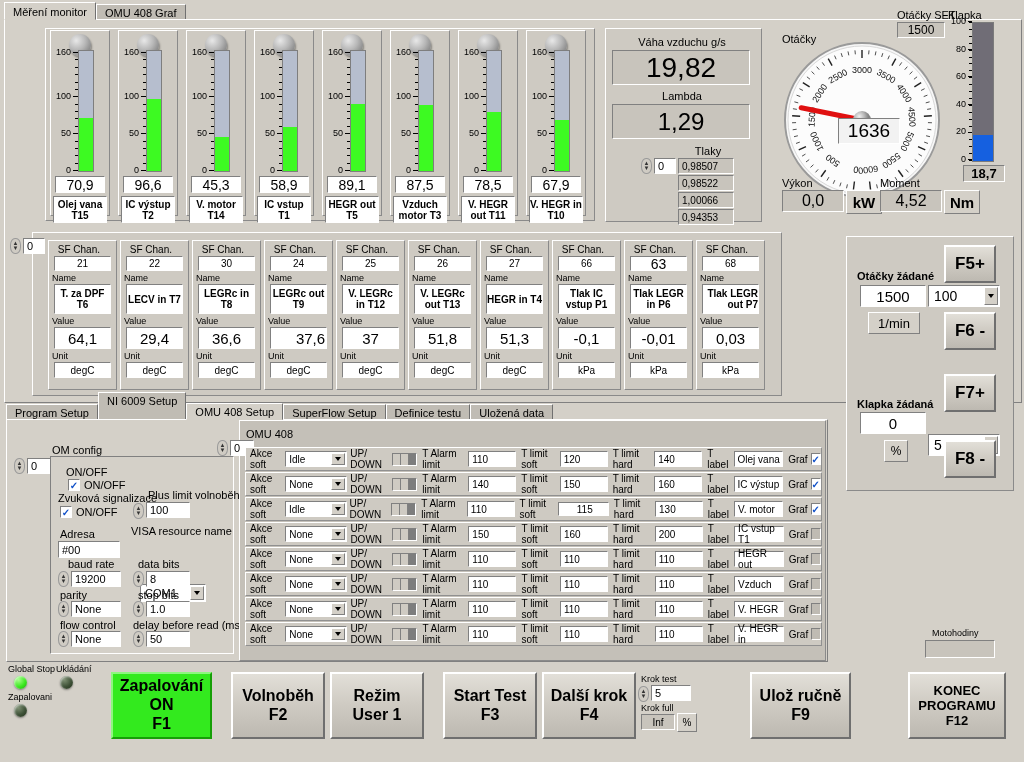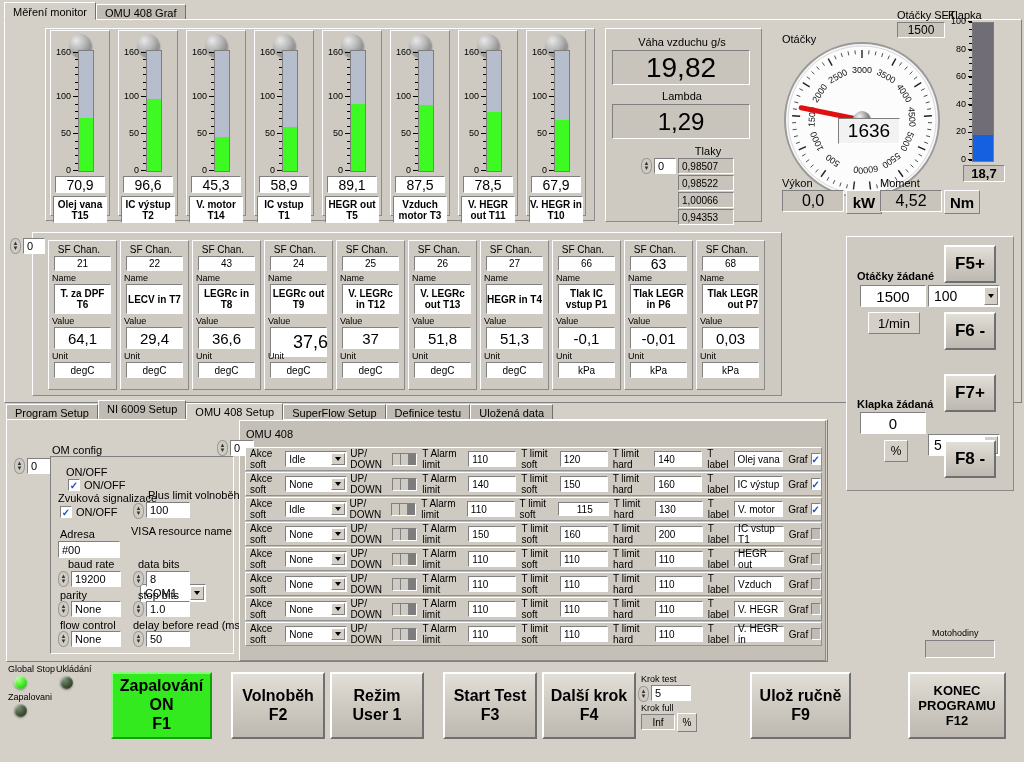--- a/index.html
+++ b/index.html
@@ -577,35 +577,35 @@
       <div class="field" style="position:absolute;left:5px;right:5px;top:15px;height:15px;font-size:10px;">22</div>
       <div class="lft" style="top:32px;">Name</div>
       <div class="field" style="position:absolute;left:5px;right:5px;top:43px;height:30px;font-size:10px;font-weight:bold;text-align:center;line-height:1.1;">LECV in T7</div>
       <div class="lft" style="top:75px;">Value</div>
       <div class="field" style="position:absolute;left:5px;right:5px;top:86px;height:22px;font-size:15px;">29,4</div>
       <div class="lft" style="top:110px;">Unit</div>
       <div class="field" style="position:absolute;left:5px;right:5px;top:121px;height:16px;font-size:10px;">degC</div>
     </div>
     <div class="sfcard" style="left: 192px;">
       <div class="cap" style="top:3px;">SF Chan.</div>
-      <div class="field" style="position:absolute;left:5px;right:5px;top:15px;height:15px;font-size:10px;">43</div>
+      <div class="field" style="position:absolute;left:5px;right:5px;top:15px;height:15px;font-size:10px;">30</div>
       <div class="lft" style="top:32px;">Name</div>
       <div class="field" style="position:absolute;left:5px;right:5px;top:43px;height:30px;font-size:10px;font-weight:bold;text-align:center;line-height:1.1;">LEGRc in T8</div>
       <div class="lft" style="top:75px;">Value</div>
       <div class="field" style="position:absolute;left:5px;right:5px;top:86px;height:22px;font-size:15px;">36,6</div>
       <div class="lft" style="top:110px;">Unit</div>
       <div class="field" style="position:absolute;left:5px;right:5px;top:121px;height:16px;font-size:10px;">degC</div>
     </div>
     <div class="sfcard" style="left: 264px;">
       <div class="cap" style="top:3px;">SF Chan.</div>
       <div class="field" style="position:absolute;left:5px;right:5px;top:15px;height:15px;font-size:10px;">24</div>
       <div class="lft" style="top:32px;">Name</div>
       <div class="field" style="position:absolute;left:5px;right:5px;top:43px;height:30px;font-size:10px;font-weight:bold;text-align:center;line-height:1.1;">LEGRc out T9</div>
       <div class="lft" style="top:75px;">Value</div>
-      <div class="field" style="position:absolute;left:5px;right:5px;top:86px;height:30px;font-size:18px;padding-left:24px;">37,6</div>
+      <div class="field" style="position:absolute;left:5px;right:5px;top:86px;height:22px;font-size:15px;padding-left:24px;">37,6</div>
       <div class="lft" style="top:110px;">Unit</div>
       <div class="field" style="position:absolute;left:5px;right:5px;top:121px;height:16px;font-size:10px;">degC</div>
     </div>
     <div class="sfcard" style="left: 336px;">
       <div class="cap" style="top:3px;">SF Chan.</div>
       <div class="field" style="position:absolute;left:5px;right:5px;top:15px;height:15px;font-size:10px;">25</div>
       <div class="lft" style="top:32px;">Name</div>
       <div class="field" style="position:absolute;left:5px;right:5px;top:43px;height:30px;font-size:10px;font-weight:bold;text-align:center;line-height:1.1;">V. LEGRc in T12</div>
       <div class="lft" style="top:75px;">Value</div>
       <div class="field" style="position:absolute;left:5px;right:5px;top:86px;height:22px;font-size:15px;">37</div>
@@ -696,21 +696,21 @@
     </span>
 </div>
 <div class="abs raised" style="left:884px;top:440px;width:22px;height:20px;
      display:flex;align-items:center;justify-content:center;font-size:12px;">%</div>
 <div class="abs btn" style="left:944px;top:440px;width:52px;height:38px;font-size:17px;">
   <span>F8 -</span>
 </div>
 
 <div id="setuptabs" class="abs tabstrip" style="left:6px;top:403px;width:820px;height:17px;">
     <div class="tab" style="height: 16px; line-height: 13px;">Program Setup</div>
-    <div class="tab" style="height: 20px; line-height: 13px;">NI 6009 Setup</div>
+    <div class="tab" style="height: 28px; line-height: 13px;">NI 6009 Setup</div>
     <div class="tab active" style="height: 17px; line-height: 13px;">OMU 408 Setup</div>
     <div class="tab" style="height: 16px; line-height: 13px;">SuperFlow Setup</div>
     <div class="tab" style="height: 16px; line-height: 13px;">Definice testu</div>
     <div class="tab" style="height: 16px; line-height: 13px;">Uložená data</div>
   </div>
 <div class="abs" style="left:6px;top:419px;width:820px;height:241px;background:#d4d0c8;
             border-top:1px solid #fff;border-left:1px solid #fff;
             border-right:1px solid #808080;border-bottom:1px solid #808080;"></div>
 
 <div class="abs spin" style="left:14px;top:458px;">▲<br>▼</div>

